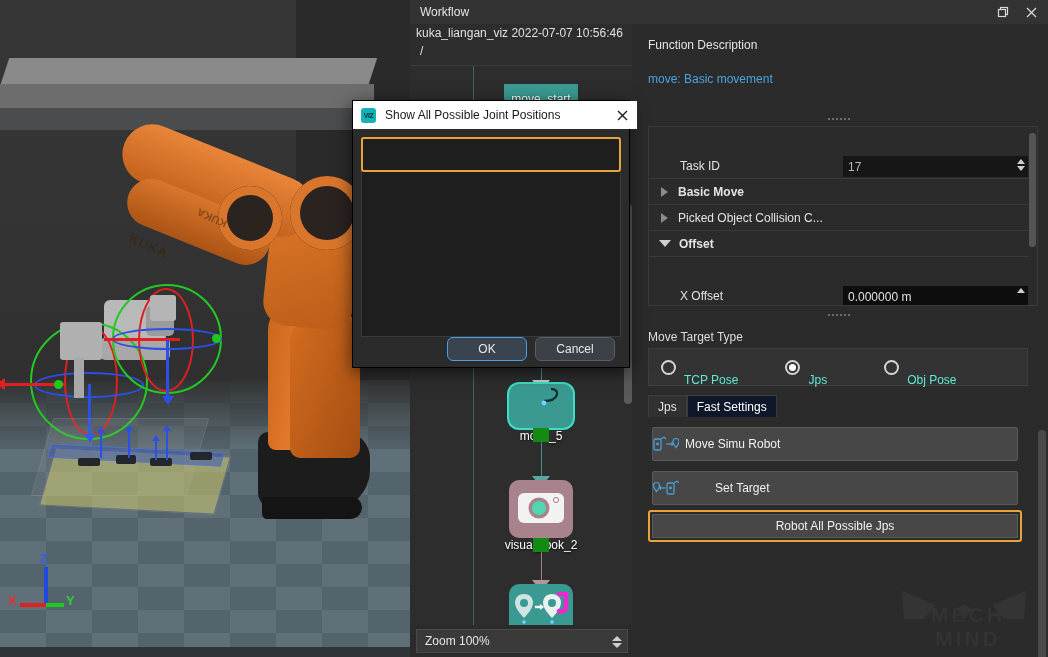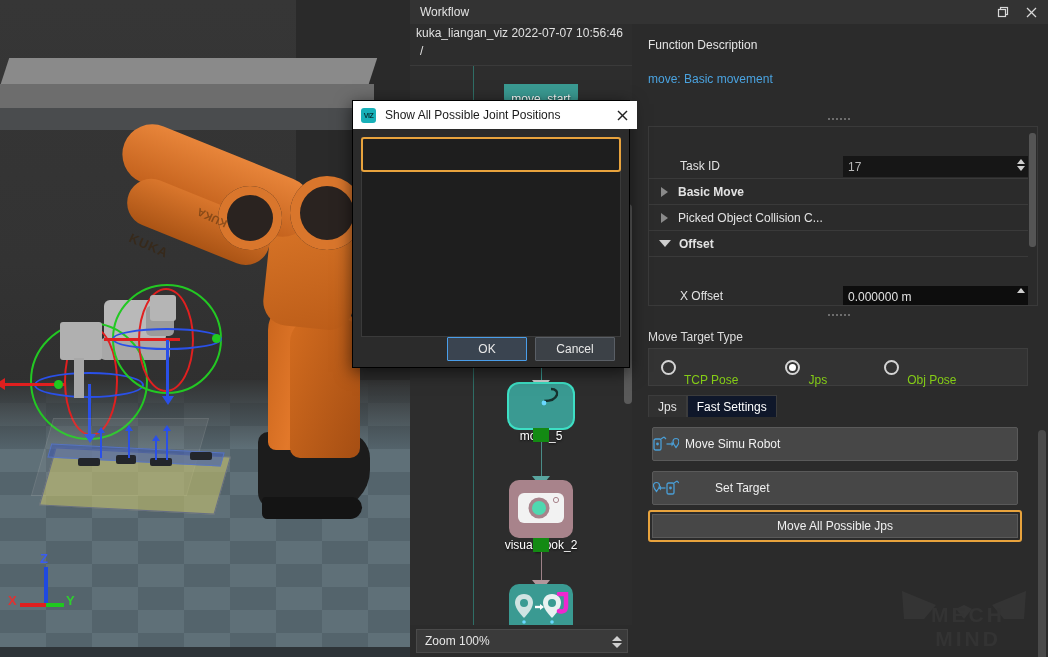--- a/index.html
+++ b/index.html
@@ -315,21 +315,21 @@
     position:absolute; left:10px; top:324px; width:380px; height:38px;
     background:#333333; border:1px solid #3e3e3e; display:flex; align-items:center;
   }
   .radio-item { display:flex; align-items:center; cursor:pointer; }
   .radio {
     width:15px; height:15px; border-radius:50%; border:2px solid #d4d4d4;
     display:flex; align-items:center; justify-content:center; background:transparent;
   }
   .radio .dot { width:7px; height:7px; border-radius:50%; background:#ffffff; display:none; }
   .radio.on .dot { display:block; }
-  .radio-lbl { margin-left:8px; font-size:12px; color:#84cc16;margin-top:26px; }
+  .radio-lbl { margin-left:8px; font-size:12px; color:#5eead4;margin-top:26px; }
 
   #tabbar { position:absolute; left:10px; top:371px; height:22px; display:flex; align-items:flex-end; }
   .tab {
     height:22px; padding:0 9px; display:flex; align-items:center;
     font-size:12px; color:#e4e4e4; background:#313131; border:1px solid #3c3c3c;
     border-bottom:none; cursor:pointer;
   }
   .tab.active { background:#0f172a; color:#ffffff; }
 
   .act-btn {
@@ -392,21 +392,21 @@
     white-space:nowrap; cursor:pointer;
   }
   .dlg-item.sel { background:#2f8fe0; color:#ffffff; }
   #dlg-listbox {
     position:absolute; left:8px; top:36px; width:260px; height:200px;
     border:1px solid #3a3a3a; background:#1e1e1e;
   }
   #dlg-buttons { position:absolute; left:0; top:236px; width:276px; height:30px; }
   .dlg-btn {
     position:absolute; top:0; width:80px; height:24px;
-    background:#3c4147; border:1px solid #5a5f66; border-radius:1px;
+    background:#3c4147; border:1px solid #5a5f66; border-radius:6px;
     display:flex; align-items:center; justify-content:center;
     font-size:12px; color:#e8e8e8; cursor:pointer;
   }
   .dlg-btn.default { border:1px solid #4a9eea; background:#3a4450; }
 </style>
 </head>
 <body>
 
 <div id="root">
 
@@ -699,21 +699,21 @@
           <path d="M8 5.6 L5.5 8 L8 10.4 Z" fill="#4a9ed6"></path>
           <rect x="14" y="3" width="7" height="11" rx="1.6" fill="none" stroke="#4a9ed6" stroke-width="1.3"></rect>
           <circle cx="17.5" cy="8" r="1.4" fill="#4a9ed6"></circle>
           <path d="M21 3 L24 1 M24 1 L26 3" stroke="#4a9ed6" stroke-width="1.2" fill="none"></path>
         </svg>
         <span>Set Target</span>
       </div>
 
       <div id="btn-show-jps-wrap">
         <div id="btn-show-jps">
-          <span>Move All Possible Jps</span>
+          <span>Robot All Possible Jps</span>
         </div>
       </div>
 
       <div id="props-scroll-track2"></div>
       <div id="props-scroll-thumb2"></div>
     </div>
 
     <div id="watermark">
       <svg width="148" height="48" viewBox="0 0 148 48" style="position:absolute;left:0;top:-4px;">
         <polygon points="8,6 42,20 30,34 10,34" fill="#3c3c3c"></polygon>

